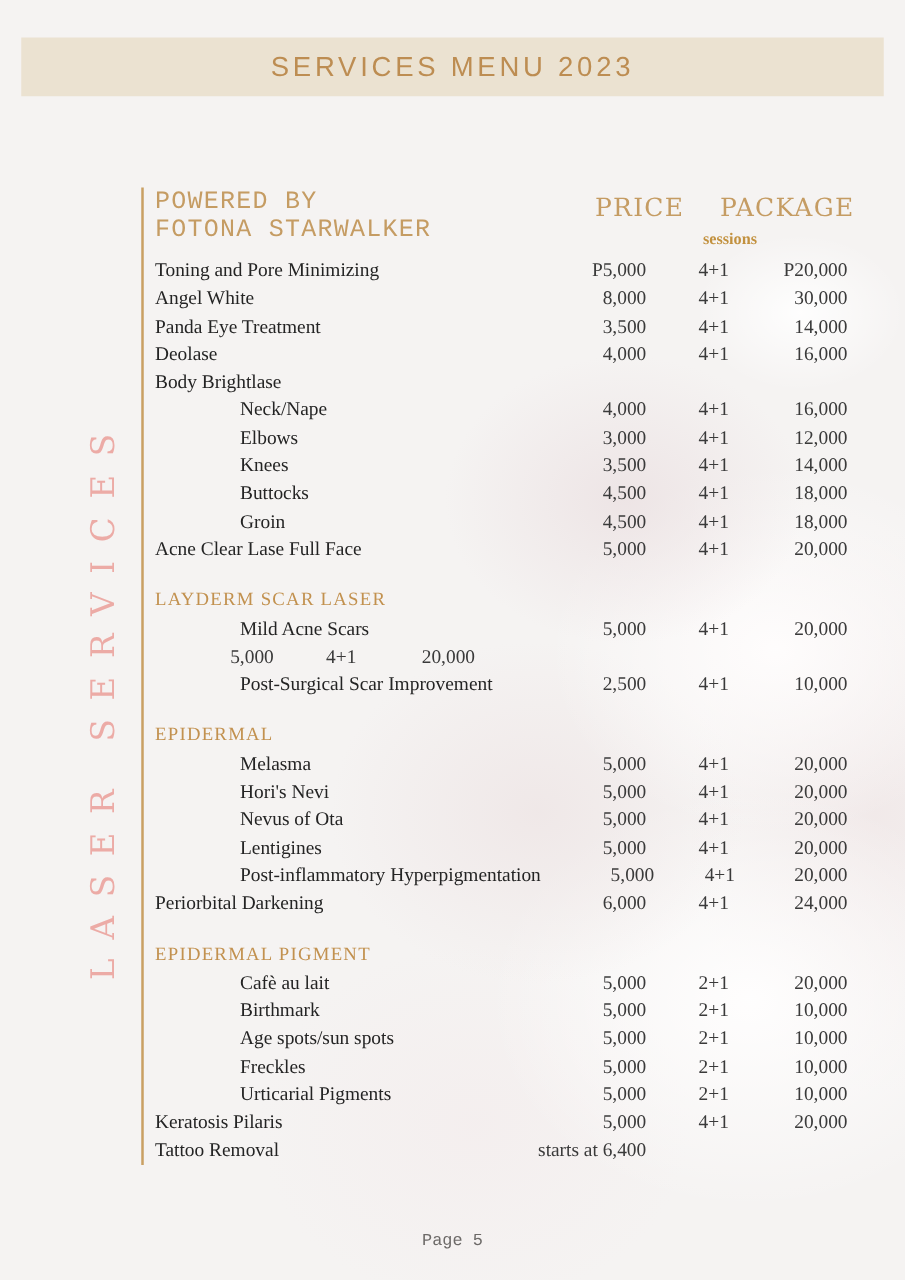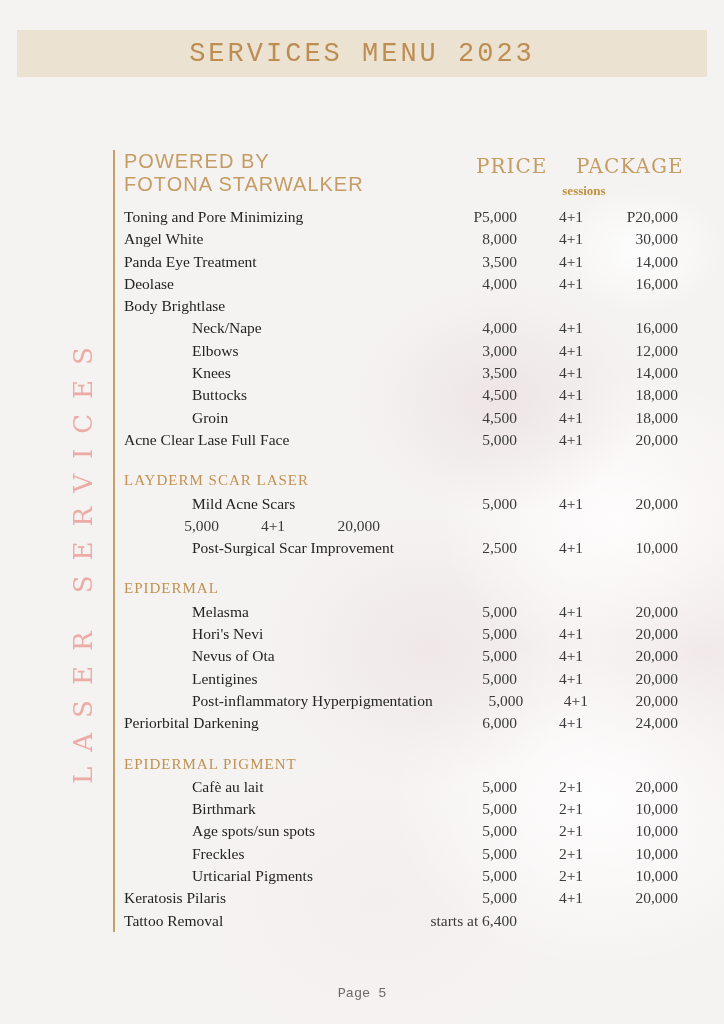--- a/index.html
+++ b/index.html
@@ -21,22 +21,22 @@
       radial-gradient(ellipse 200px 300px at 700px 650px, rgba(240,231,231,0.8), rgba(240,231,231,0) 75%),
       #f5f3f2;
   }
   
   .banner {
     position:absolute; left:17px; top:30px; width:690px; height:47px;
     background:#ebe2d1;
     display:flex; align-items:center; justify-content:center;
   }
   .banner-title {
-    font-family:Liberation Mono, monospace;
-    font-size:27px; font-weight:400; letter-spacing:3px;
+    font-family:Liberation Sans, sans-serif;
+    font-size:22px; font-weight:400; letter-spacing:3px;
     color:#bd8d52;
   }
   
   .side-label {
     position:absolute; left:-178px; top:544px; width:520px; height:28px;
     transform:rotate(-90deg);
     text-align:center;
     font-size:26px; letter-spacing:15px;
     color:#ecab a6;
     color:#ecaba6;
@@ -44,21 +44,21 @@
   }
   
   .vrule {
     position:absolute; left:113px; top:150px; width:2px; height:782px;
     background:#c9a063;
   }
   
   .content { position:absolute; left:124px; top:150px; width:566px; }
   .table-head { position:relative; height:58px; }
   .powered {
-    font-family:Liberation Sans, sans-serif;
+    font-family:Liberation Mono, monospace;
     color:#c59c63; font-size:20px; line-height:1.15; letter-spacing:1px;
     font-weight:400;
   }
   .col-price, .col-package {
     position:absolute; top:4px;
     font-family:"DejaVu Serif", serif;
     color:#c59c63; font-size:20px; letter-spacing:1px;
   }
   .col-price { left:352px; }
   .col-package { left:452px; }

